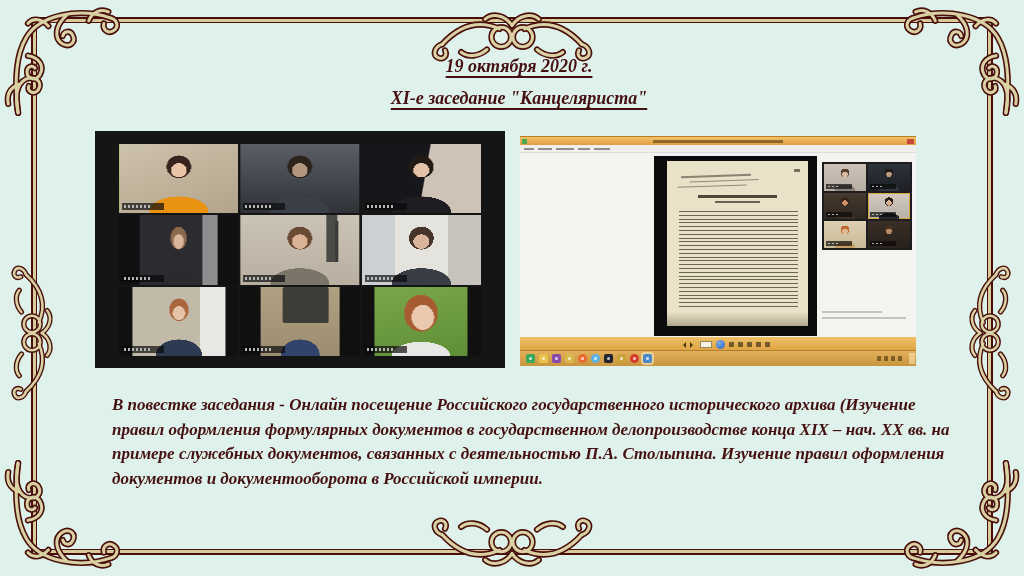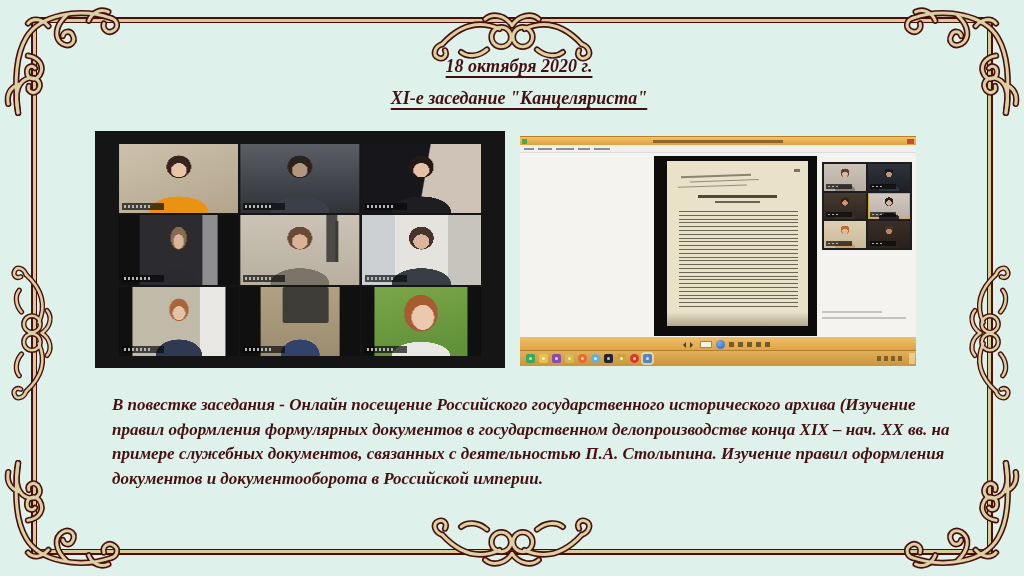--- a/index.html
+++ b/index.html
@@ -222,21 +222,21 @@
   <svg class="orn edgeV edge-left" viewBox="0 0 200 56">
       <use href="#edgePaths" class="under"></use>
       <use href="#edgePaths" class="over"></use>
     </svg>
   <svg class="orn edgeV edge-right" viewBox="0 0 200 56">
       <use href="#edgePaths" class="under"></use>
       <use href="#edgePaths" class="over"></use>
     </svg>
 
   <div class="title">
-    <div class="t-line">18 октября 2020 г. </div>
+    <div class="t-line">19 октября 2020 г. </div>
     <div class="t-line"> XI-е заседание "Канцеляриста"</div>
   </div>
 
   <div class="zoomshot">
     <div class="zgrid">
       <div class="tile t1 active">
         <div class="vid">
             <i class="person"></i>
           </div>
         <b class="nm"></b>

